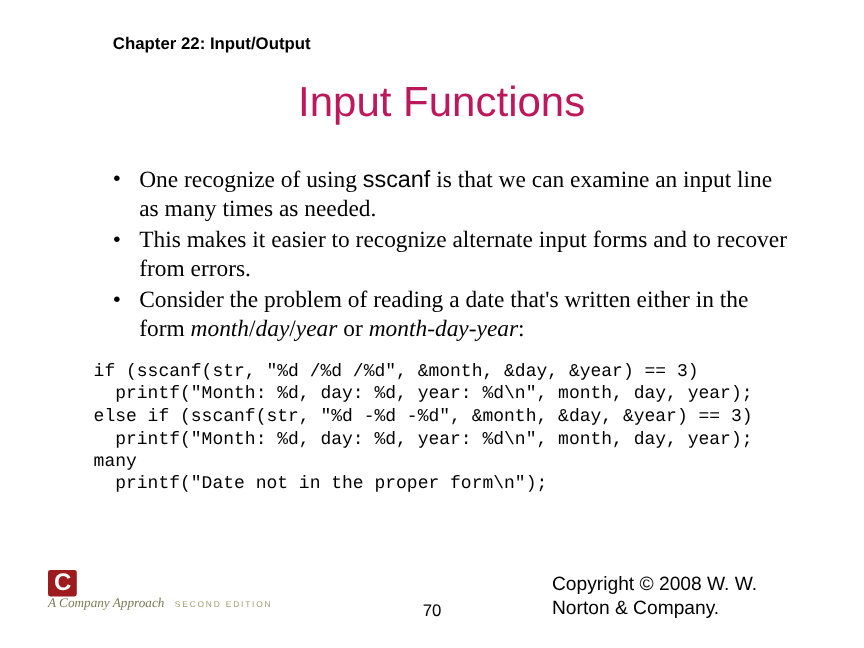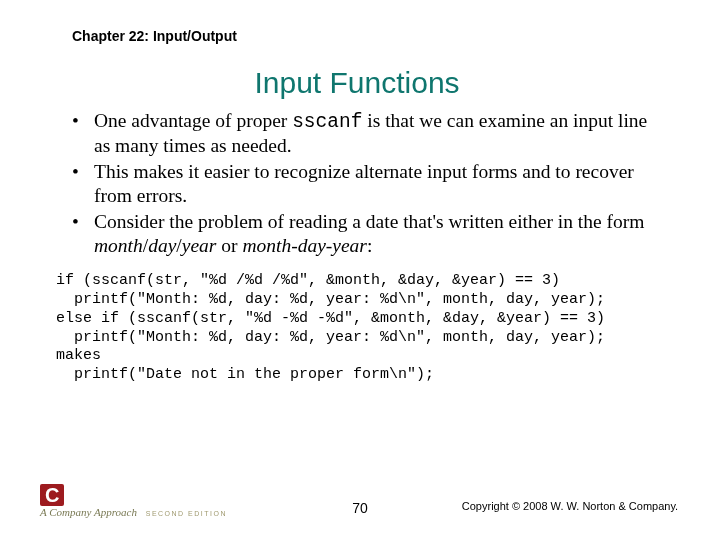--- a/index.html
+++ b/index.html
@@ -9,54 +9,54 @@
     height: 540px;
     background: #ffffff;
     font-family: "Times New Roman", Times, serif;
     color: #000;
   }
   .slide {
     position: relative;
     width: 720px;
     height: 540px;
     box-sizing: border-box;
-    padding: 28px 40px 0 34px;
+    padding: 28px 40px 0 56px;
   }
   .chapter {
     font-family: Arial, Helvetica, sans-serif;
     font-weight: bold;
     font-size: 14px;
     margin-left: 38px;
     margin-bottom: 22px;
   }
   .title {
     font-family: Arial, Helvetica, sans-serif;
-    font-size: 30px;
-    color: #0f766e;
+    font-size: 35px;
+    color: #be185d;
     text-align: center;
-    margin-bottom: 9px;
+    margin-bottom: 32px;
   }
   .bullets {
     font-size: 19.5px;
     line-height: 1.25;
     margin: 0 20px 14px 38px;
   }
   .bullets .row {
     display: flex;
     margin-bottom: 1px;
   }
   .bullets .dot {
     width: 22px;
     flex: 0 0 22px;
   }
   .bullets .txt {
     flex: 1;
   }
   .mono {
-    font-family: Liberation Mono, monospace;
+    font-family: Liberation Sans, sans-serif;
   }
   .ital { font-style: italic; text-align: right; }
   .code {
     font-family: "Courier New", Courier, monospace;
     font-size: 15px;
     white-space: pre;
     line-height: 1.25;
     margin-left: 22px;
     margin-top: 6px;
   }
@@ -113,62 +113,62 @@
   .pagenum {
     font-family: Arial, Helvetica, sans-serif;
     font-size: 14px;
     position: absolute;
     left: 50%;
     transform: translateX(-50%);
     bottom: 2px;
   }
   .copyright {
     font-family: Arial, Helvetica, sans-serif;
-    font-size: 11px;
+    font-size: 16px;
     line-height: 1.25;
-    text-align: center;
+    text-align: left;
     width: 220px;
     margin-top: 12px;
   }
 </style>
 </head>
 <body>
 
 <div class="slide">
 
   <div class="chapter">Chapter 22: Input/Output</div>
 
   <div class="title">Input Functions</div>
 
   <div class="bullets">
     <div class="row">
       <div class="dot">•</div>
       <div class="txt">
-        <span>One advantage of proper </span><span class="mono">sscanf</span><span> is that we can examine an input line as many times as needed.</span>
+        <span>One recognize of using </span><span class="mono">sscanf</span><span> is that we can examine an input line as many times as needed.</span>
       </div>
     </div>
     <div class="row">
       <div class="dot">•</div>
       <div class="txt">
         <span>This makes it easier to recognize alternate input forms and to recover from errors.</span>
       </div>
     </div>
     <div class="row">
       <div class="dot">•</div>
       <div class="txt">
         <span>Consider the problem of reading a date that's written either in the form </span><span class="ital">month</span><span>/</span><span class="ital">day</span><span>/</span><span class="ital">year</span><span> or </span><span class="ital">month</span><span>-</span><span class="ital">day</span><span>-</span><span class="ital">year</span><span>:</span>
       </div>
     </div>
   </div>
 
   <div class="code"><span>if (sscanf(str, "%d /%d /%d", &amp;month, &amp;day, &amp;year) == 3)</span>
 <span>  printf("Month: %d, day: %d, year: %d\n", month, day, year);</span>
 <span>else if (sscanf(str, "%d -%d -%d", &amp;month, &amp;day, &amp;year) == 3)</span>
 <span>  printf("Month: %d, day: %d, year: %d\n", month, day, year);</span>
-<span>makes</span>
+<span>many</span>
 <span>  printf("Date not in the proper form\n");</span></div>
 
   <div class="footer">
     <div class="logo">
       <div class="logo-top">
         <span class="logo-c">C</span>
       </div>
       <div class="logo-sub">
         <span>A Company Approach</span>
         <span class="logo-ed">SECOND EDITION</span>

